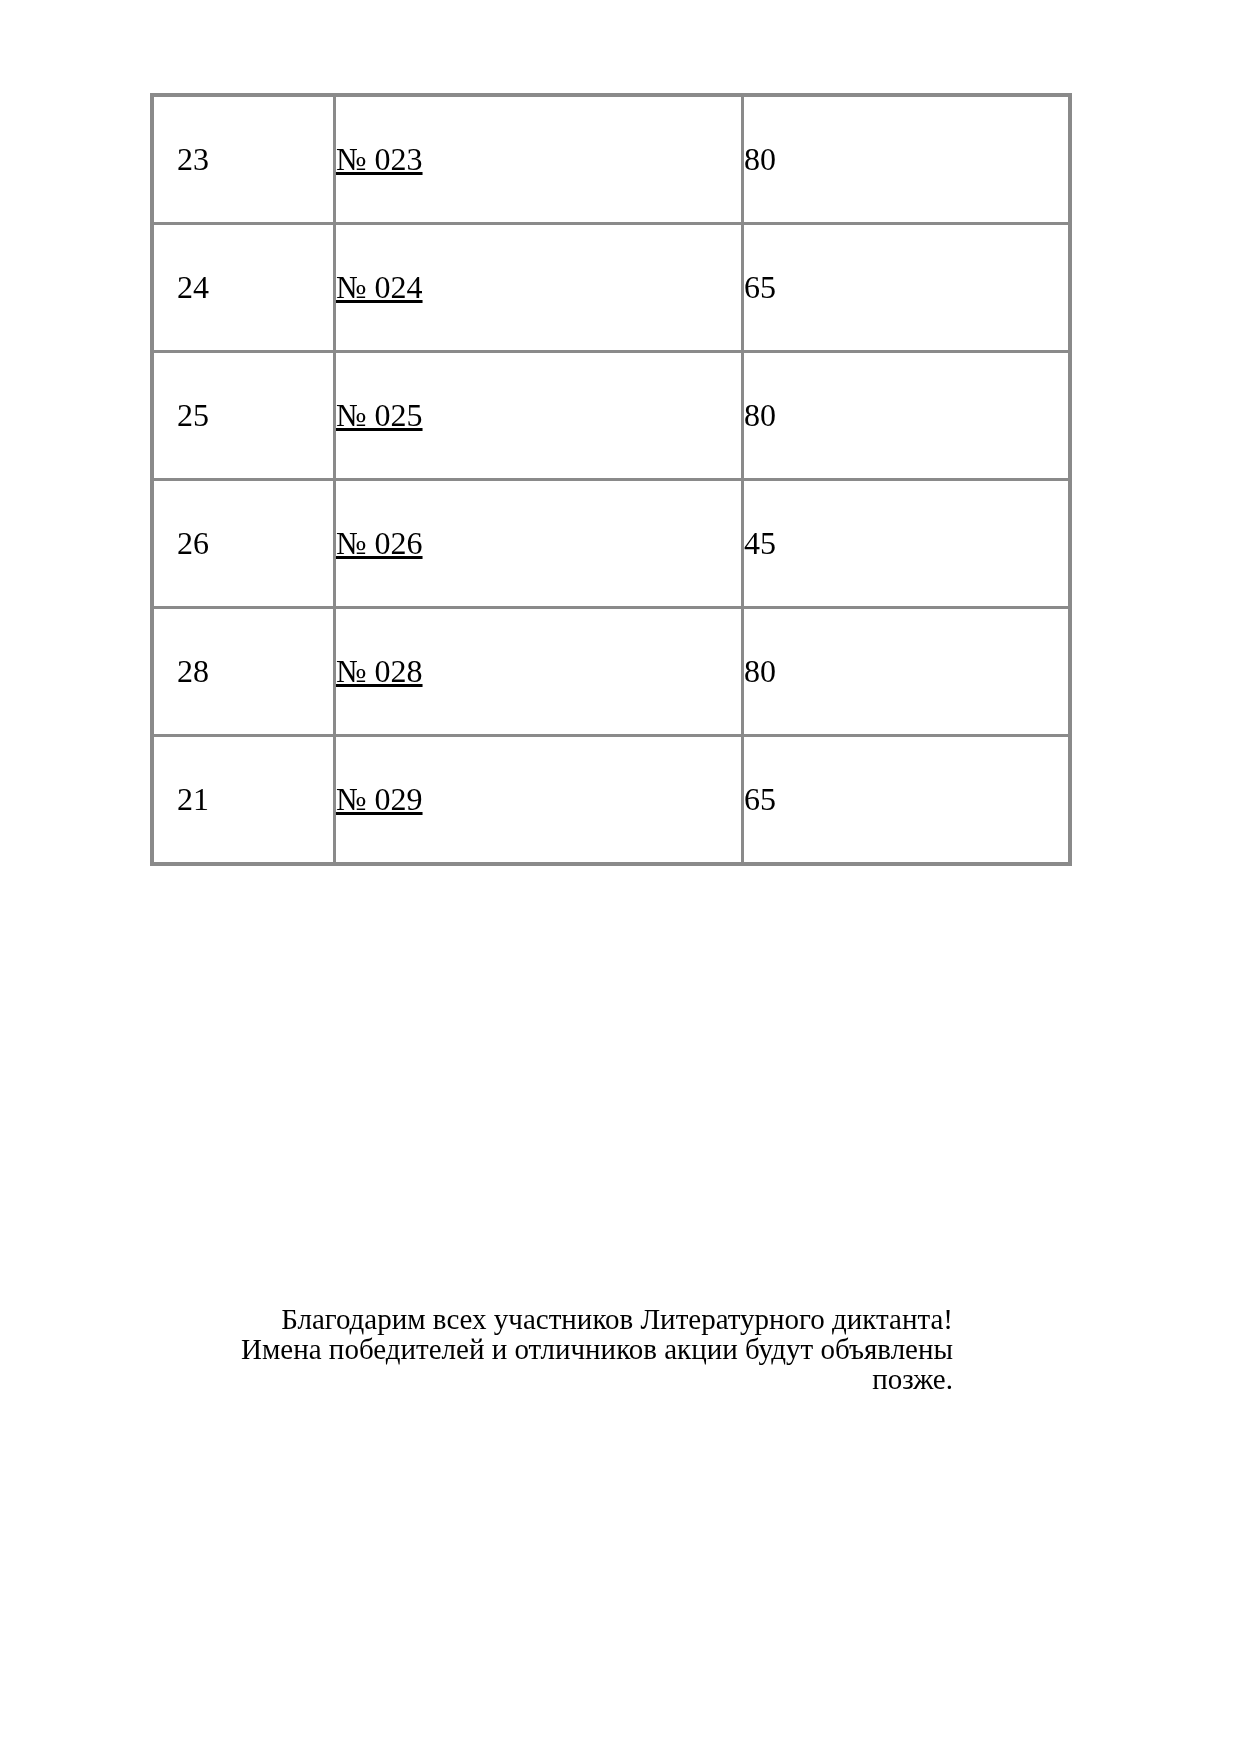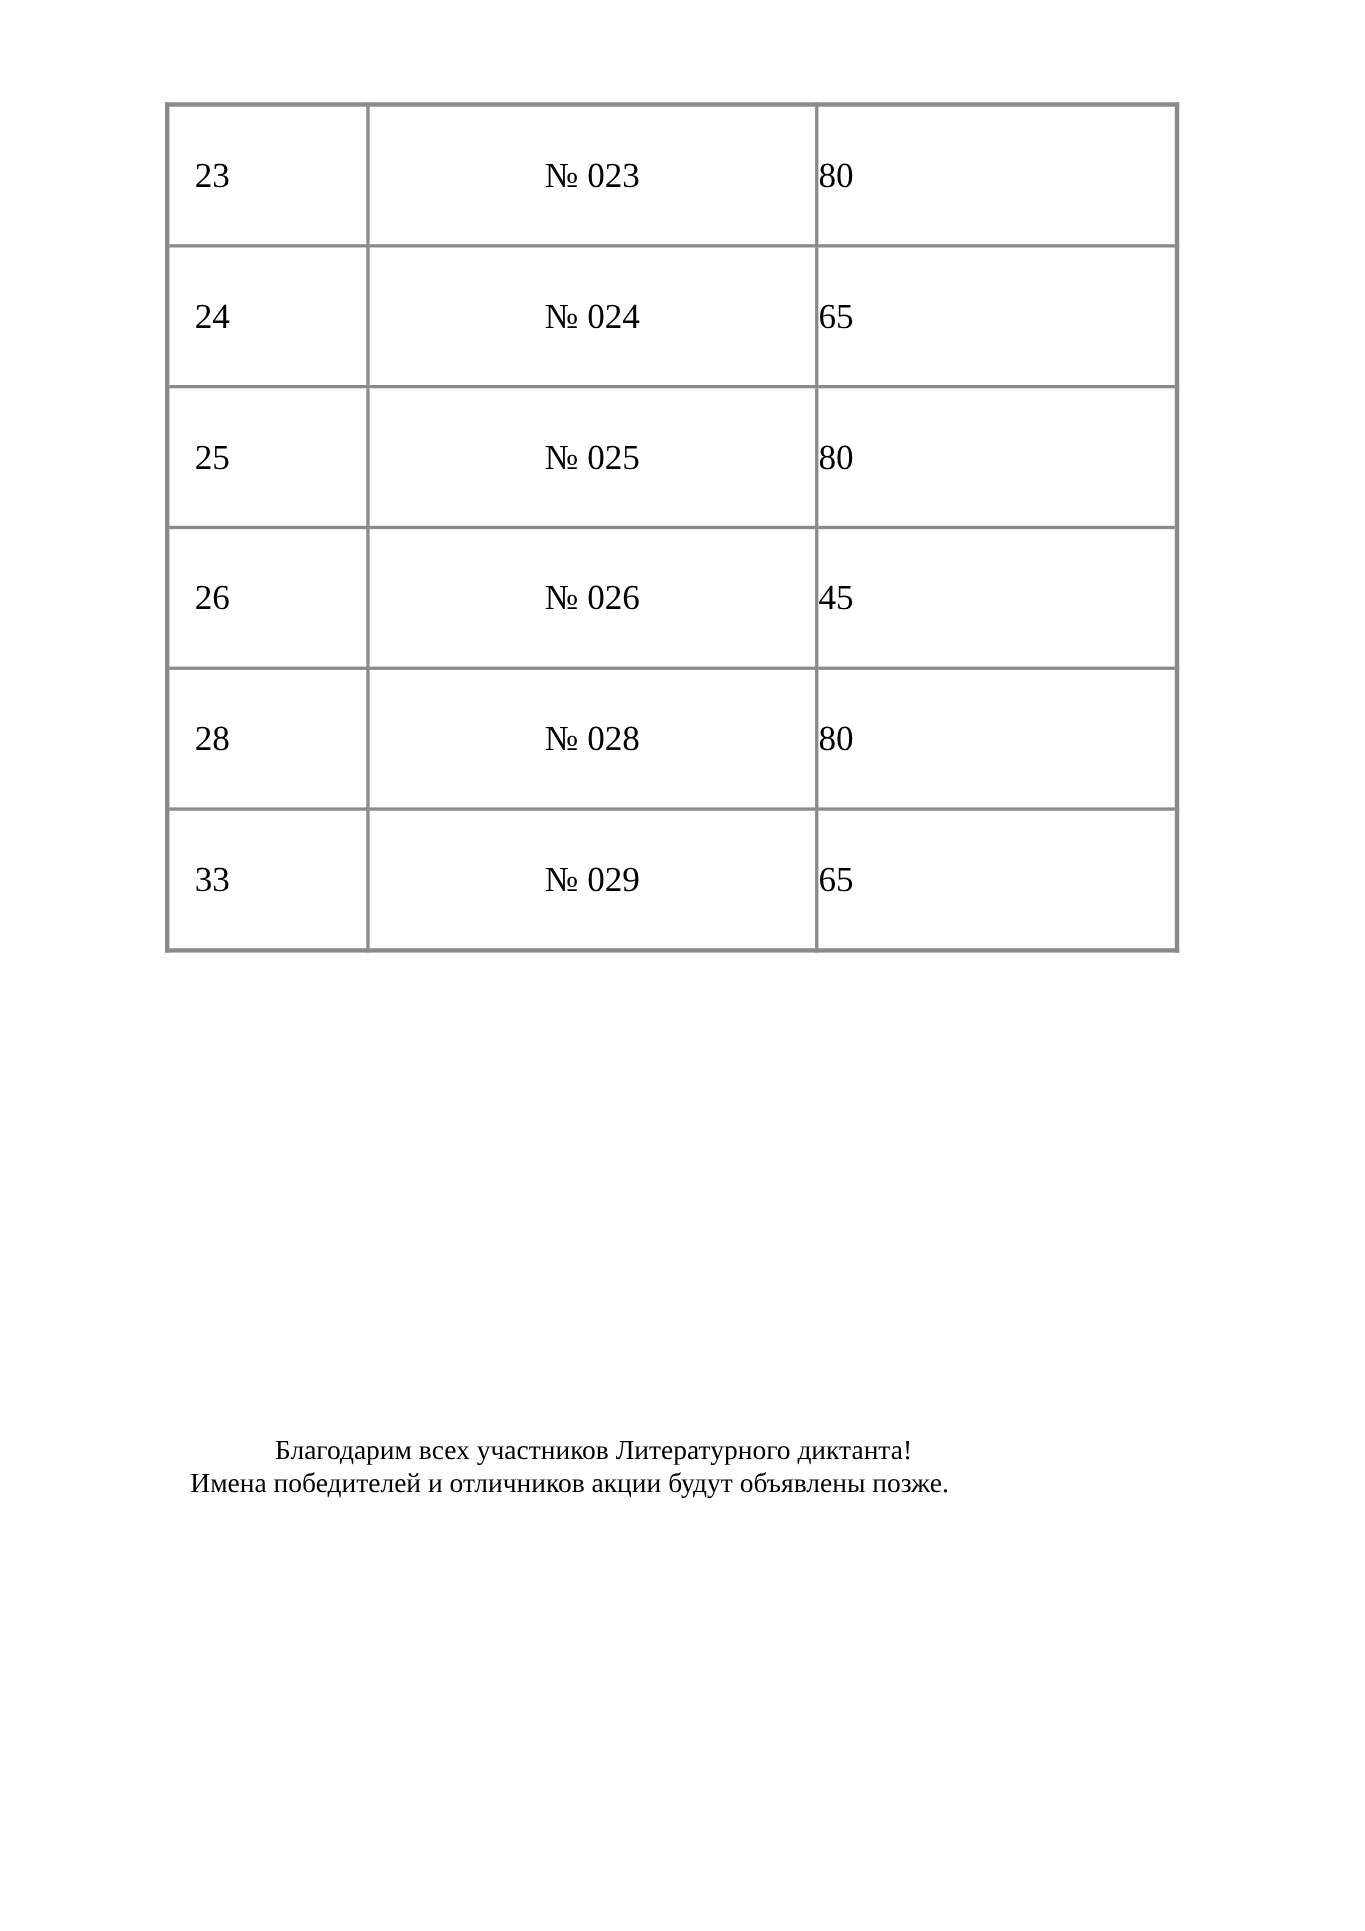--- a/index.html
+++ b/index.html
@@ -23,28 +23,28 @@
     border:4px solid var(--border-color);
   }
   table.results td{
     border:3px solid var(--border-color);
     height:125px;
     font-size:32px;
     vertical-align:middle;
     background:#ffffff;
   }
   td.cell-num{width:156px;text-align:left;padding-left:23px;}
-  td.cell-code{width:405px;text-align:center;}
+  td.cell-code{width:405px;text-align:left;text-decoration:underline;}
   td.cell-score{width:324px;text-align:left;}
 
   .footer{
     position:absolute;left:173px;top:1304px;width:780px;
-    font-size:25px;line-height:30px;
+    font-size:29px;line-height:30px;
     text-indent:77px;
-    text-align:left;
+    text-align:right;
   }
 </style>
 </head>
 <body>
 
 <div class="page">
 
   <table class="results">
     <tbody>
       <tr>
@@ -66,21 +66,21 @@
         <td class="cell-num">26</td>
         <td class="cell-code">№ 026</td>
         <td class="cell-score">45</td>
       </tr>
       <tr>
         <td class="cell-num">28</td>
         <td class="cell-code">№ 028</td>
         <td class="cell-score">80</td>
       </tr>
       <tr>
-        <td class="cell-num">33</td>
+        <td class="cell-num">21</td>
         <td class="cell-code">№ 029</td>
         <td class="cell-score">65</td>
       </tr>
     </tbody>
   </table>
 
   <p class="footer"><span>Благодарим всех участников Литературного диктанта!</span><br><span>Имена победителей и отличников акции будут объявлены позже.</span></p>
 
 </div>
 

